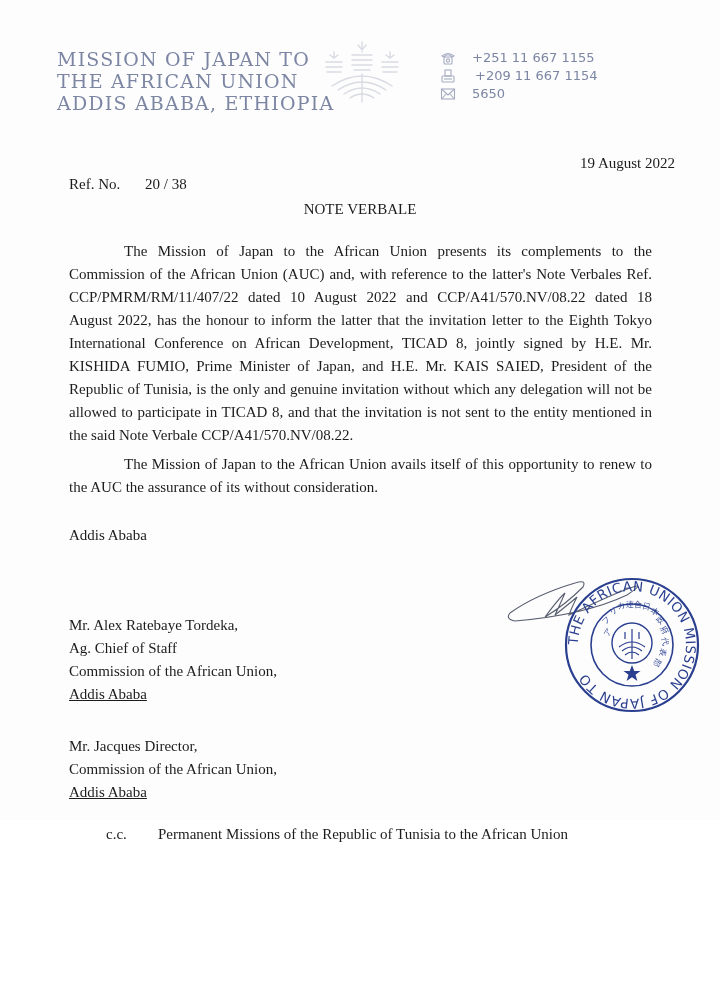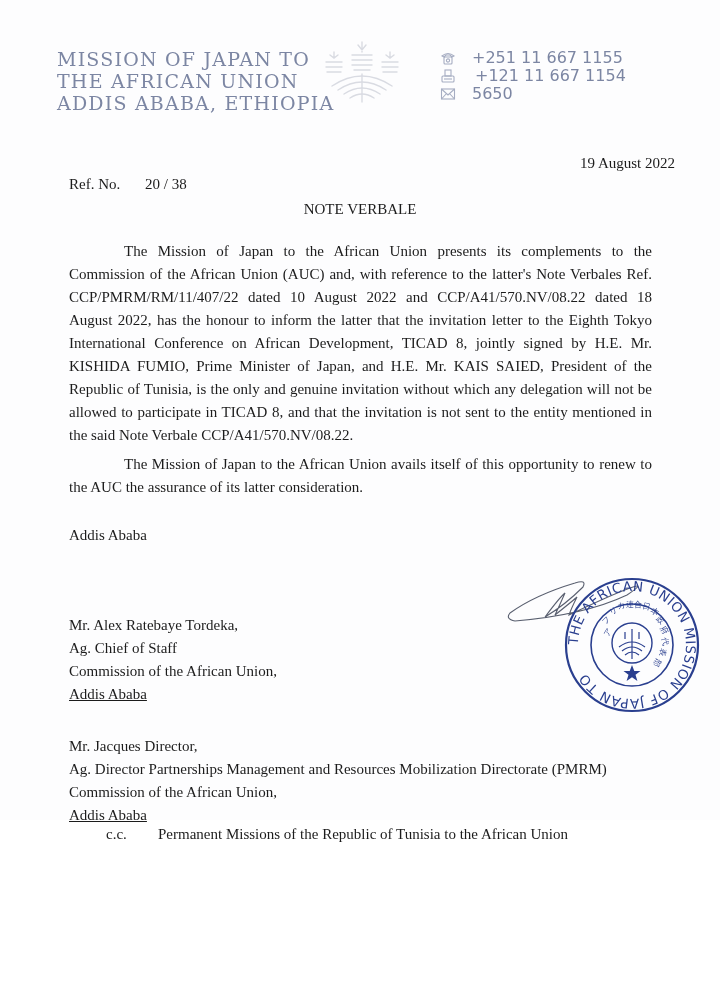--- a/index.html
+++ b/index.html
@@ -10,21 +10,21 @@
       position: absolute; left: 57px; top: 48px;
       font-family: "DejaVu Serif", serif; font-size: 19px; line-height: 22px;
       color: #7c86a3; letter-spacing: 1.2px; font-weight: normal;
     }
     .letterhead-title div { white-space: nowrap; }
 
     .emblem { position: absolute; left: 312px; top: 38px; width: 100px; height: 70px; }
 
     .contacts {
       position: absolute; left: 440px; top: 49px;
-      font-family: "DejaVu Sans", sans-serif; font-size: 16px; line-height: 18px; color: #7c86a3;
+      font-family: "DejaVu Sans", sans-serif; font-size: 13px; line-height: 18px; color: #7c86a3;
     }
     .contact-row { display: flex; align-items: center; white-space: nowrap; }
     .contact-icon { width: 16px; height: 14px; margin-right: 16px; display: inline-block; }
     .contact-row.fax .contact-text { margin-left: 3px; }
 
     .doc {
       font-family: "Liberation Serif", serif; color: #1c1c1c; font-size: 15px;
     }
     .date { position: absolute; right: 45px; top: 155px; white-space: nowrap; }
     .ref { position: absolute; left: 69px; top: 176px; white-space: nowrap; }
@@ -88,21 +88,21 @@
       <span class="contact-text">+251 11 667 1155</span>
     </div>
     <div class="contact-row fax">
       <svg class="contact-icon" viewBox="0 0 16 14">
         <g fill="none" stroke="#a6adc2" stroke-width="1.1">
           <rect x="5" y="1" width="6" height="6"></rect>
           <rect x="2" y="7" width="12" height="6" rx="1"></rect>
           <path d="M4 10 h8"></path>
         </g>
       </svg>
-      <span class="contact-text">+121 11 667 1154</span>
+      <span class="contact-text">+209 11 667 1154</span>
     </div>
     <div class="contact-row">
       <svg class="contact-icon" viewBox="0 0 16 14">
         <g fill="none" stroke="#a6adc2" stroke-width="1.1">
           <rect x="1.5" y="2" width="13" height="10"></rect>
           <path d="M1.5 2 L8 8 L14.5 2 M1.5 12 L6 7 M14.5 12 L10 7"></path>
         </g>
       </svg>
       <span class="contact-text">5650</span>
     </div>
@@ -111,36 +111,35 @@
   <div class="doc">
     <div class="date">19 August 2022</div>
 
     <div class="ref">
       <span class="ref-label">Ref. No.</span><span>20 / 38</span>
     </div>
 
     <div class="title">NOTE VERBALE</div>
 
     <p class="para para1" style="margin:0">The Mission of Japan to the African Union presents its complements to the Commission of the African Union (AUC) and, with reference to the latter's Note Verbales Ref. CCP/PMRM/RM/11/407/22 dated 10 August 2022 and CCP/A41/570.NV/08.22 dated 18 August 2022, has the honour to inform the latter that the invitation letter to the Eighth Tokyo International Conference on African Development, TICAD 8, jointly signed by H.E. Mr. KISHIDA FUMIO, Prime Minister of Japan, and H.E. Mr. KAIS SAIED, President of the Republic of Tunisia, is the only and genuine invitation without which any delegation will not be allowed to participate in TICAD 8, and that the invitation is not sent to the entity mentioned in the said Note Verbale CCP/A41/570.NV/08.22.</p>
-    <p class="para para2" style="margin:0">The Mission of Japan to the African Union avails itself of this opportunity to renew to the AUC the assurance of its latter consideration.</p>
+    <p class="para para2" style="margin:0">The Mission of Japan to the African Union avails itself of this opportunity to renew to the AUC the assurance of its without consideration.</p>
 
     <div class="block addressee0">
       <div>Addis Ababa</div>
     </div>
 
     <div class="block addressee1">
       <div>Mr. Alex Ratebaye Tordeka,</div>
       <div>Ag. Chief of Staff</div>
       <div>Commission of the African Union,</div>
       <div class="underline">Addis Ababa</div>
     </div>
 
     <div class="block addressee2">
       <div>Mr. Jacques Director,</div>
-      <div>Ag. Director Partnerships Management and Resources Mobilization Directorate (PMRM)</div>
       <div>Commission of the African Union,</div>
       <div class="underline">Addis Ababa</div>
     </div>
 
     <div class="cc">
       <span class="cc-label">c.c.</span><span>Permanent Missions of the Republic of Tunisia to the African Union</span>
     </div>
   </div>
 
   <svg class="stamp" viewBox="0 0 195 140">

